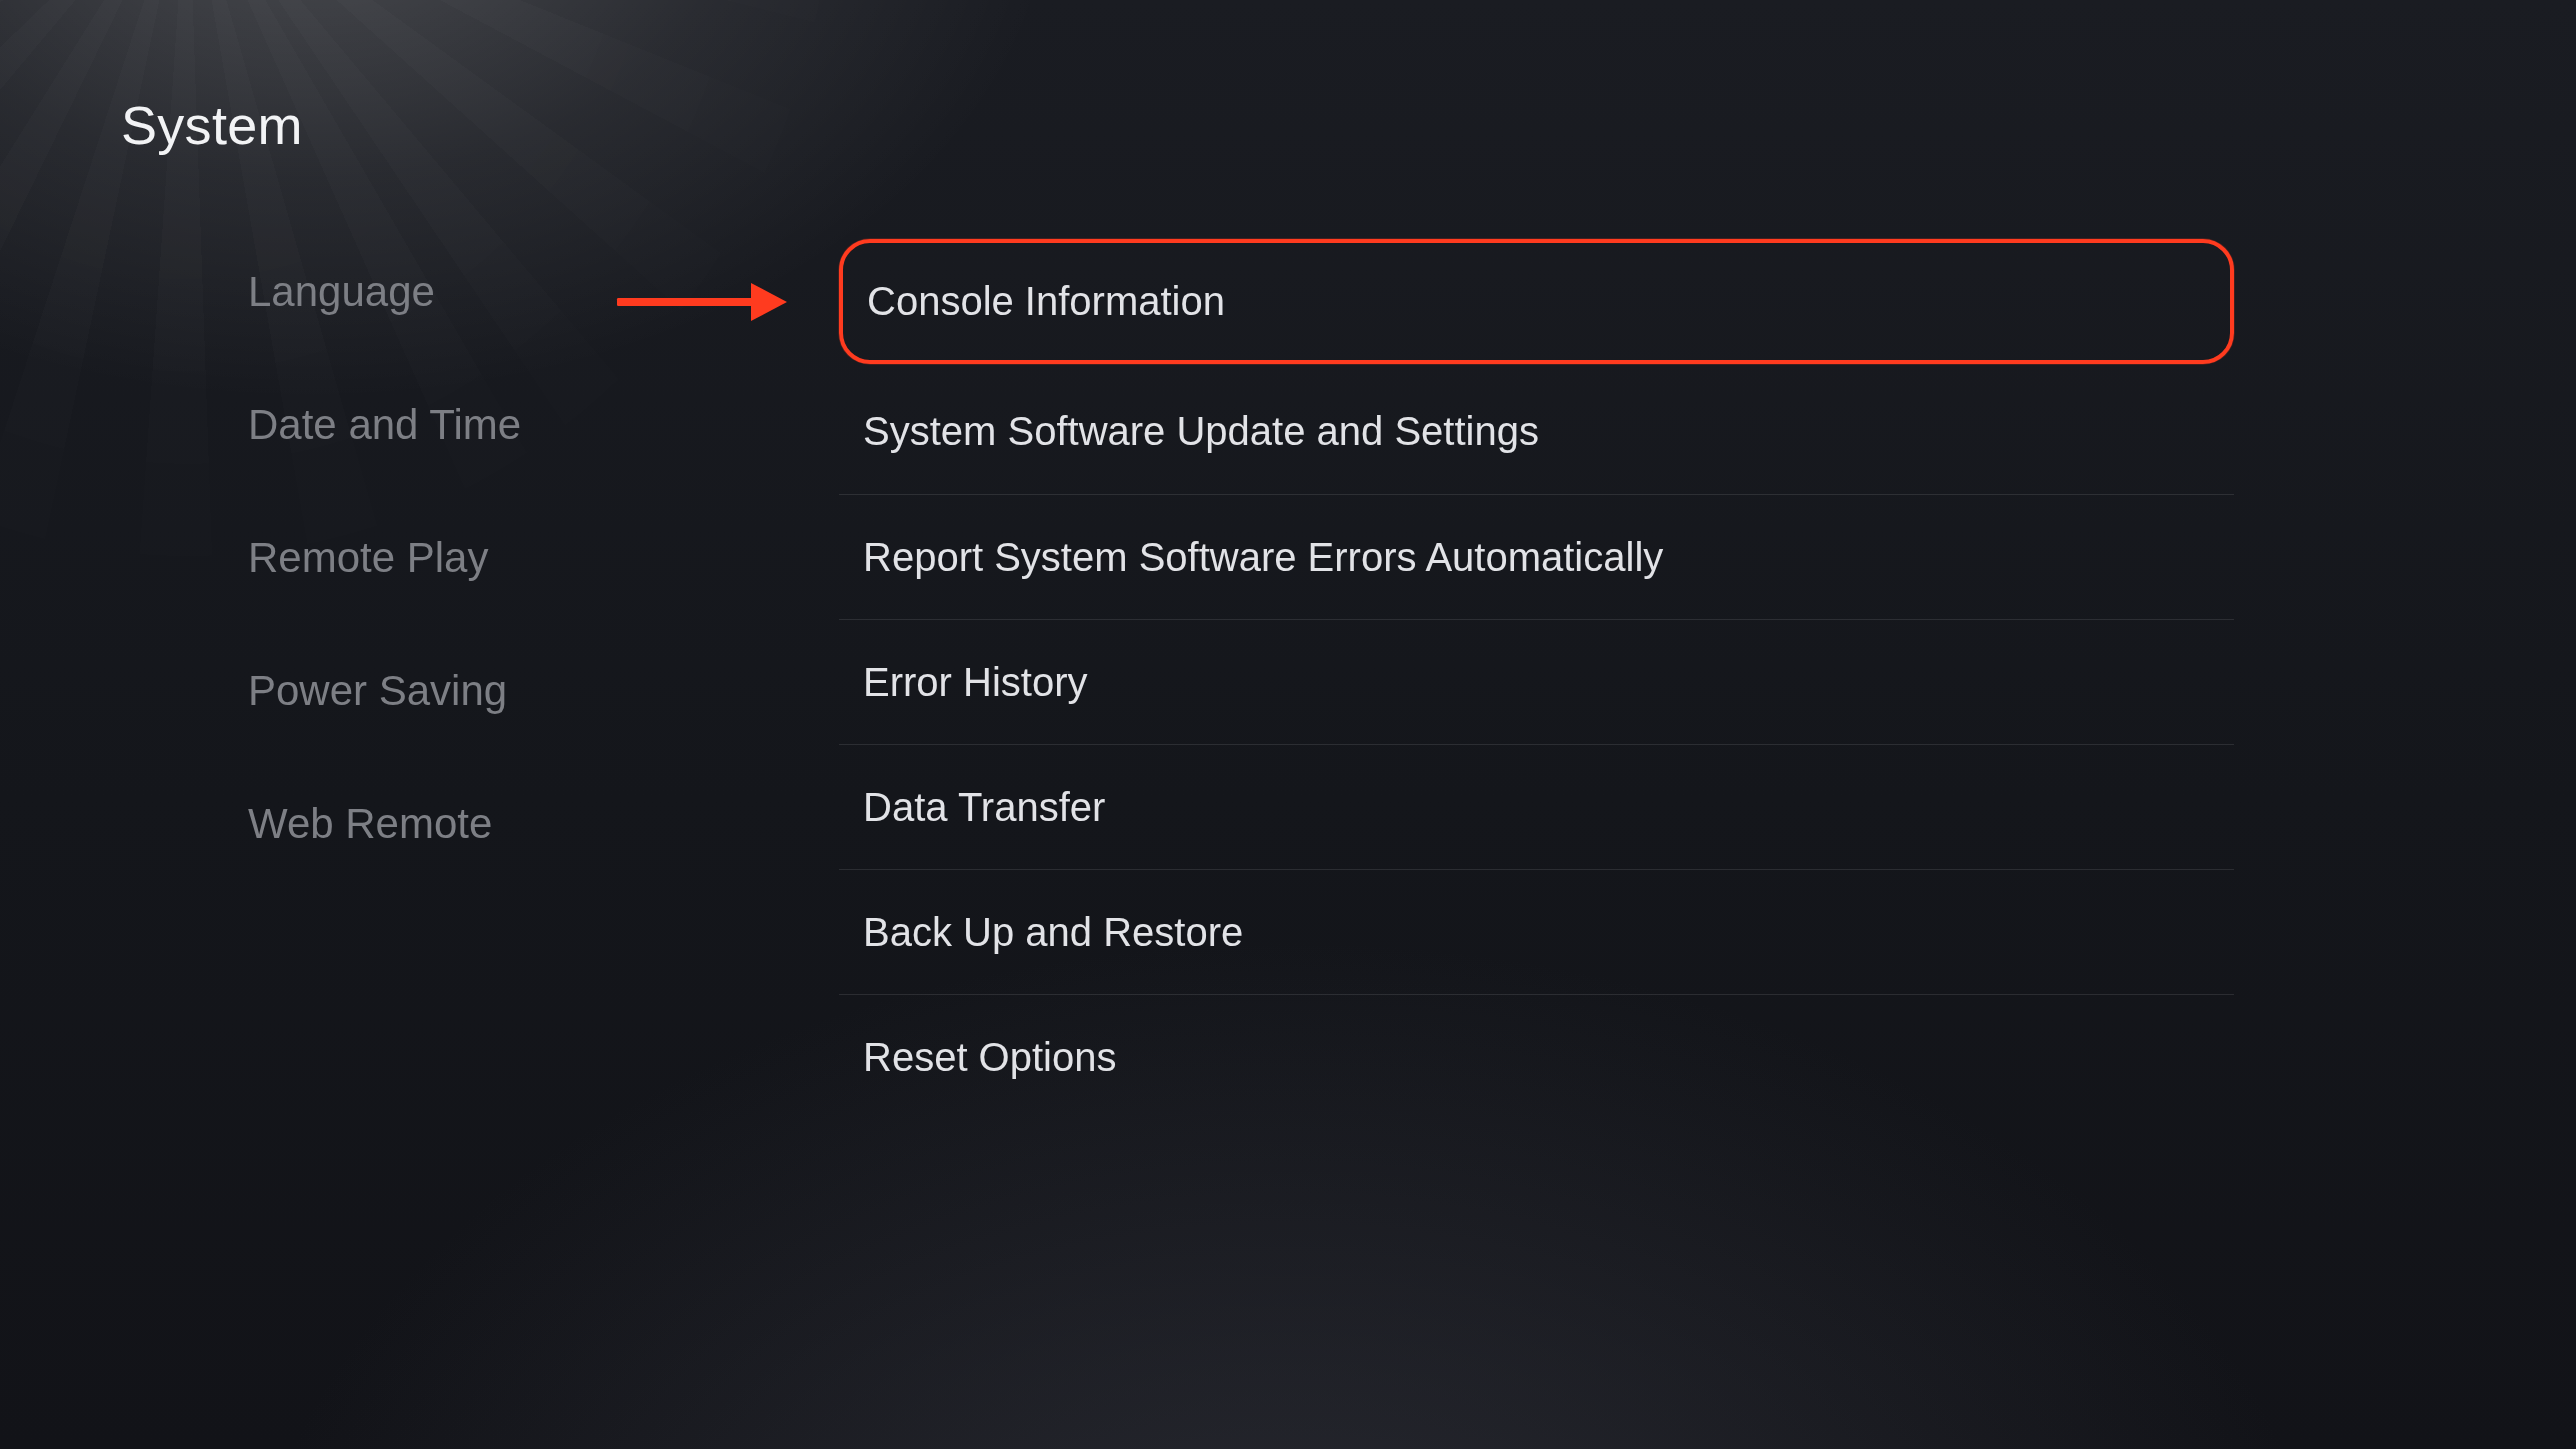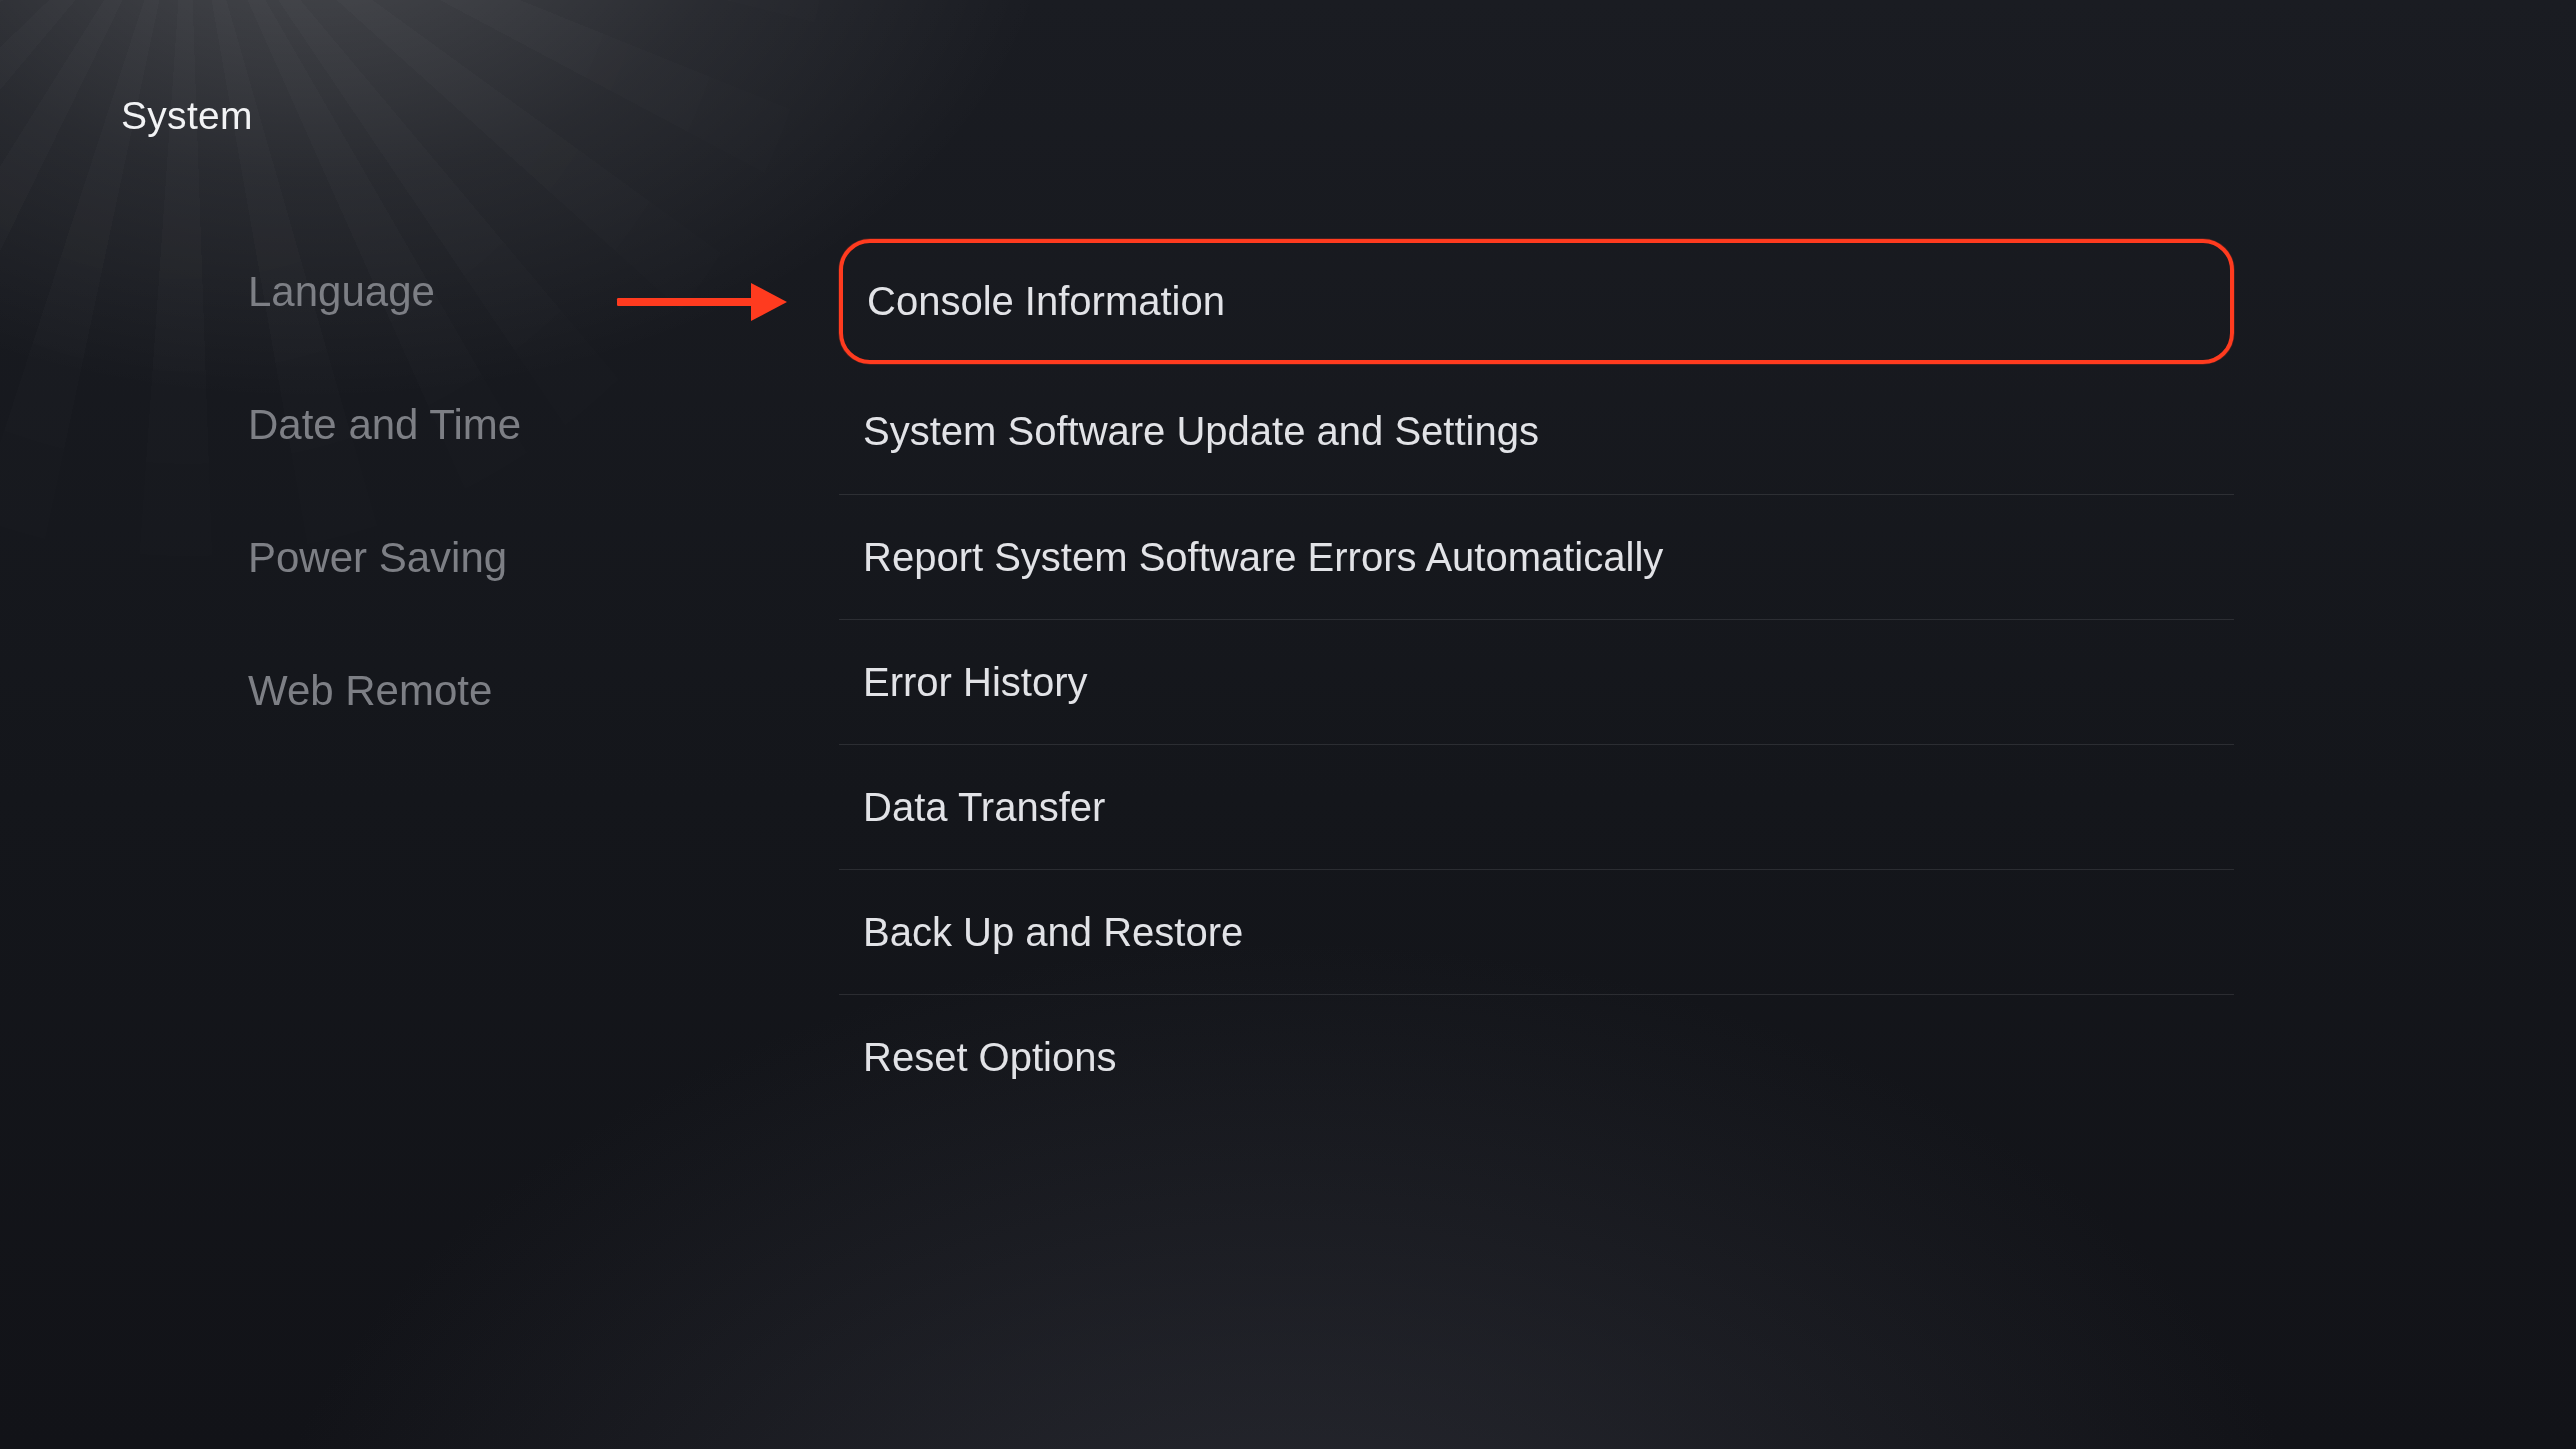--- a/index.html
+++ b/index.html
@@ -37,21 +37,21 @@
     -webkit-mask: radial-gradient(ellipse at 30% 0%, #000 0%, #000 35%, transparent 70%);
             mask: radial-gradient(ellipse at 30% 0%, #000 0%, #000 35%, transparent 70%);
     opacity: 0.35;
     pointer-events: none;
   }
 
   .page-title {
     position: absolute;
     top: 94px;
     left: 121px;
-    font-size: 39px;
+    font-size: 54px;
     font-weight: 400;
     letter-spacing: 0.3px;
     color: #f2f3f5;
   }
 
   .sidebar {
     position: absolute;
     top: 268px;
     left: 248px;
     width: 510px;
@@ -142,20 +142,23 @@
 <h1 class="page-title">System</h1>
 
 <nav class="sidebar">
   <div class="sidebar-item">
     <span>Language</span>
   </div>
   <div class="sidebar-item">
     <span>Date and Time</span>
   </div>
   <div class="sidebar-item">
+    <span>Remote Play</span>
+  </div>
+  <div class="sidebar-item">
     <span>Power Saving</span>
   </div>
   <div class="sidebar-item">
     <span>Web Remote</span>
   </div>
 </nav>
 
 <section class="content">
   <div class="content-item highlighted">
     <span>Console Information</span>

